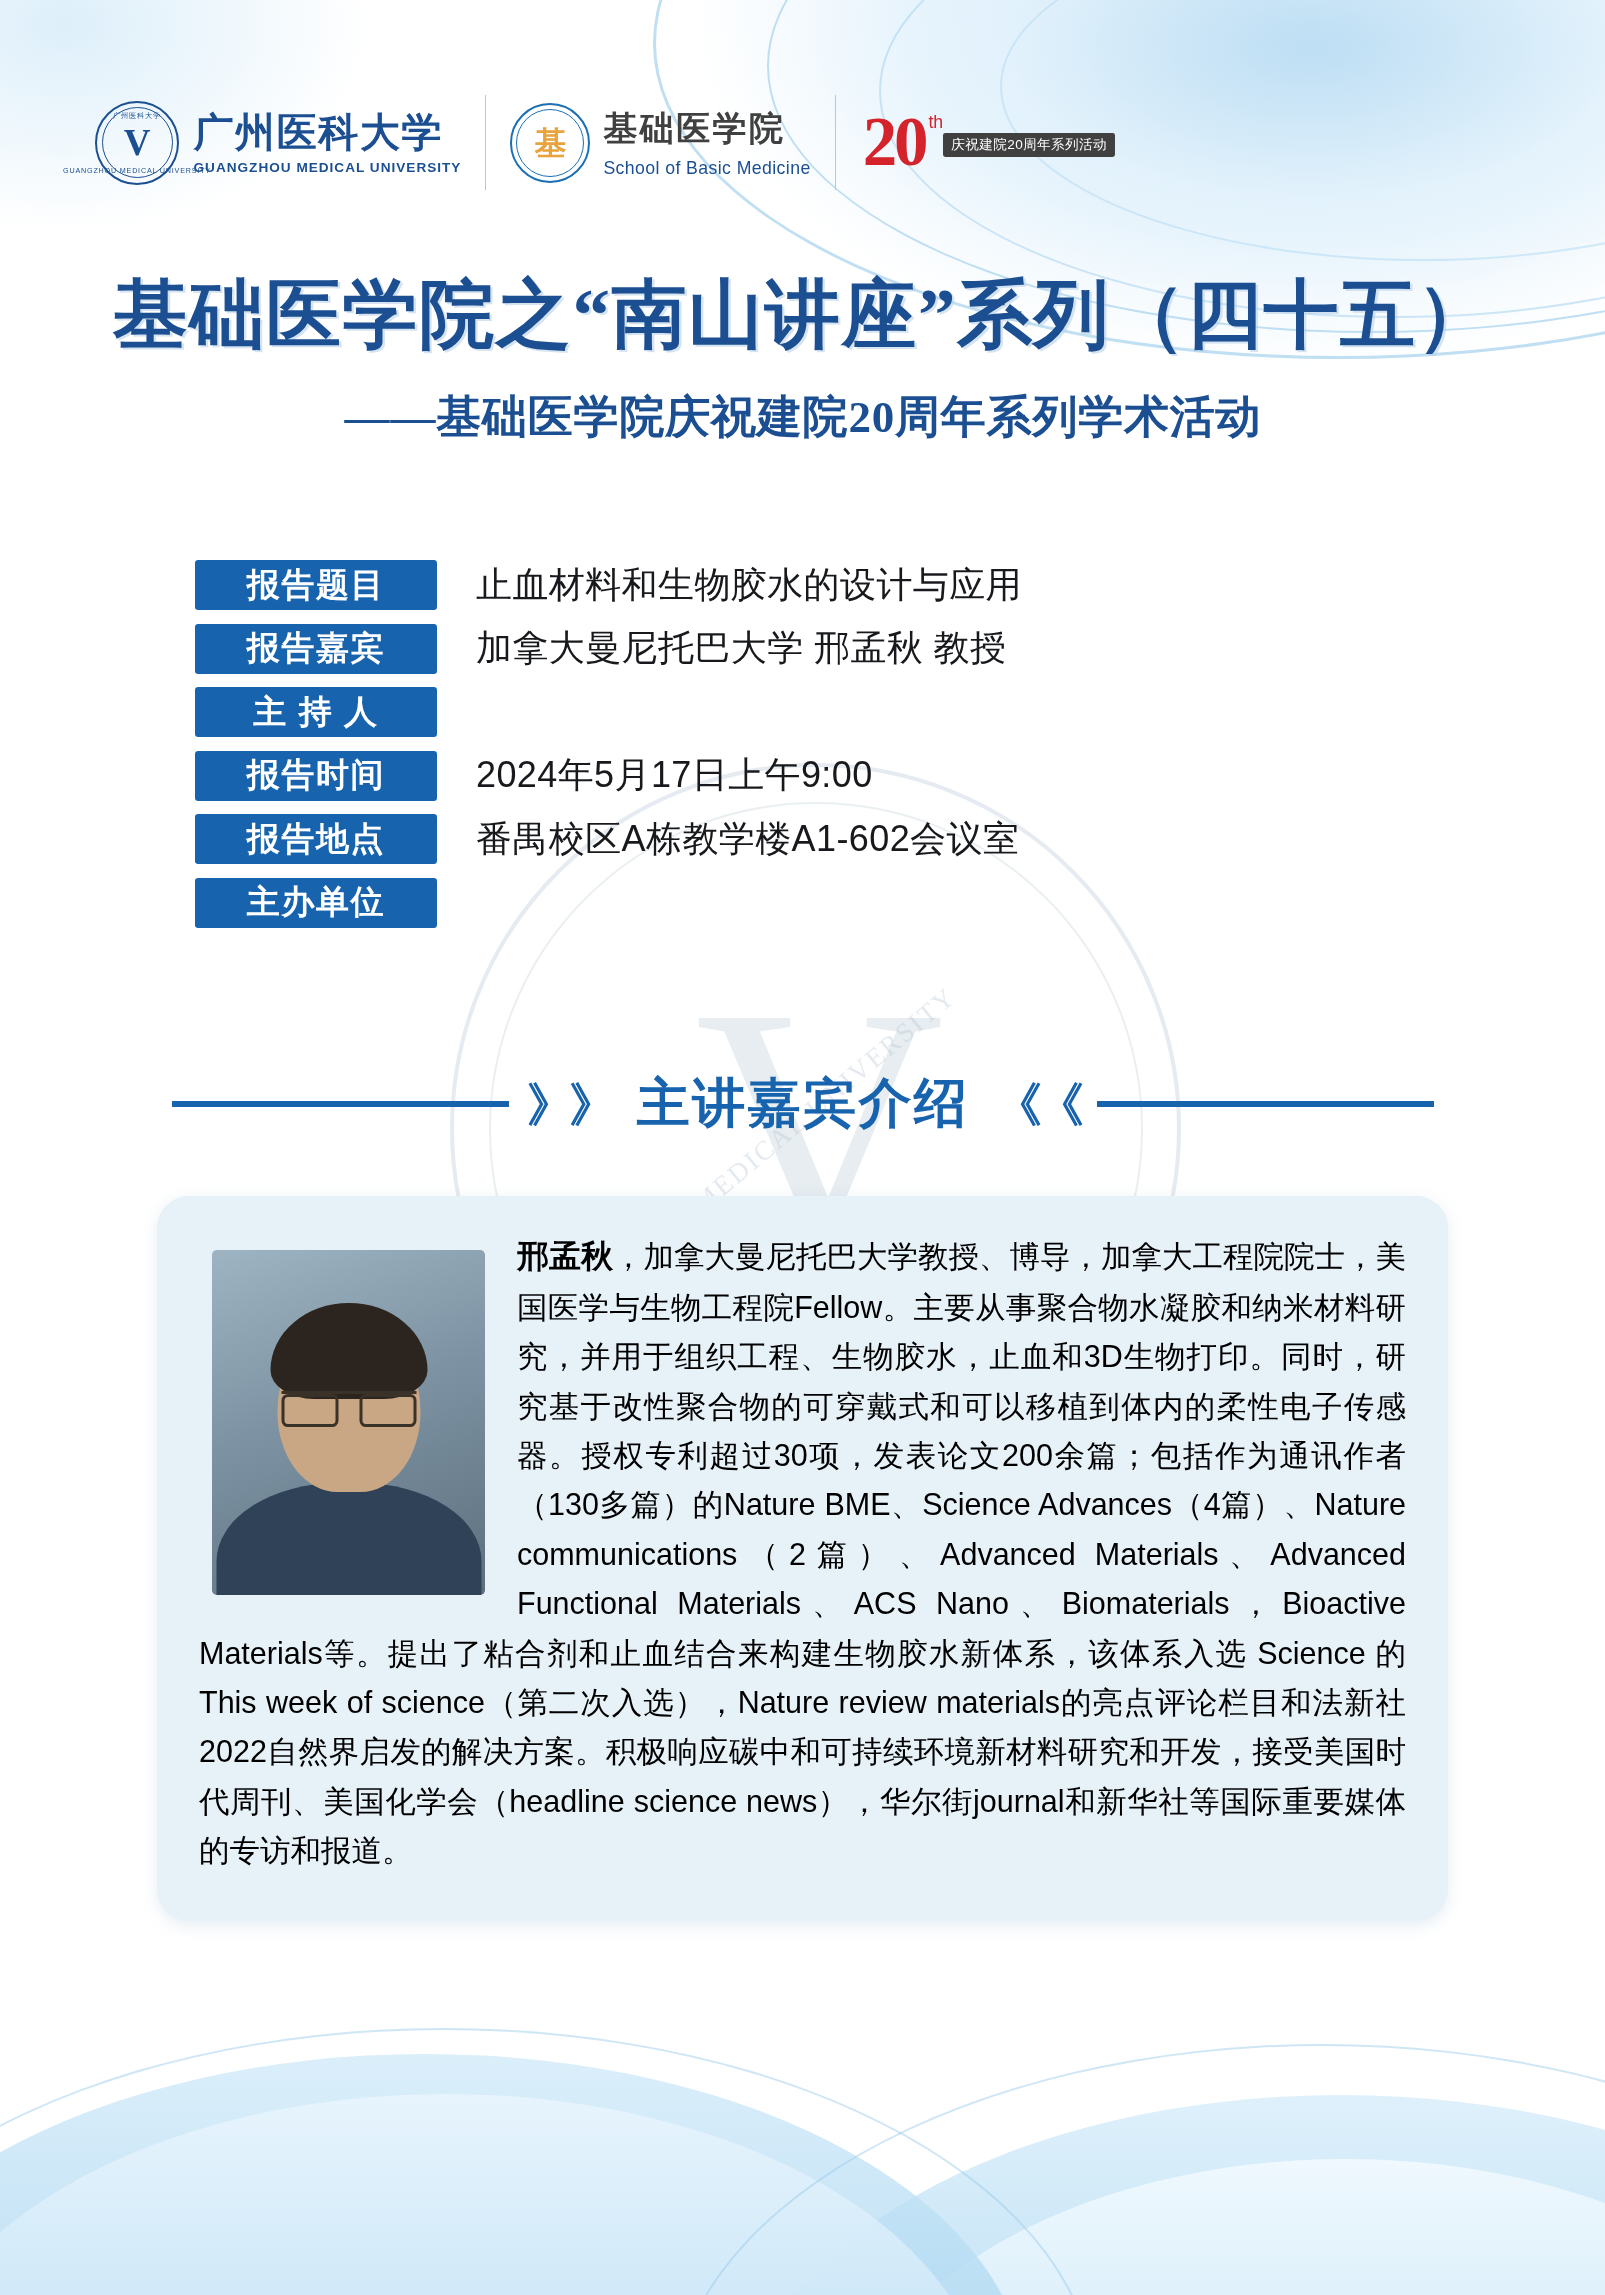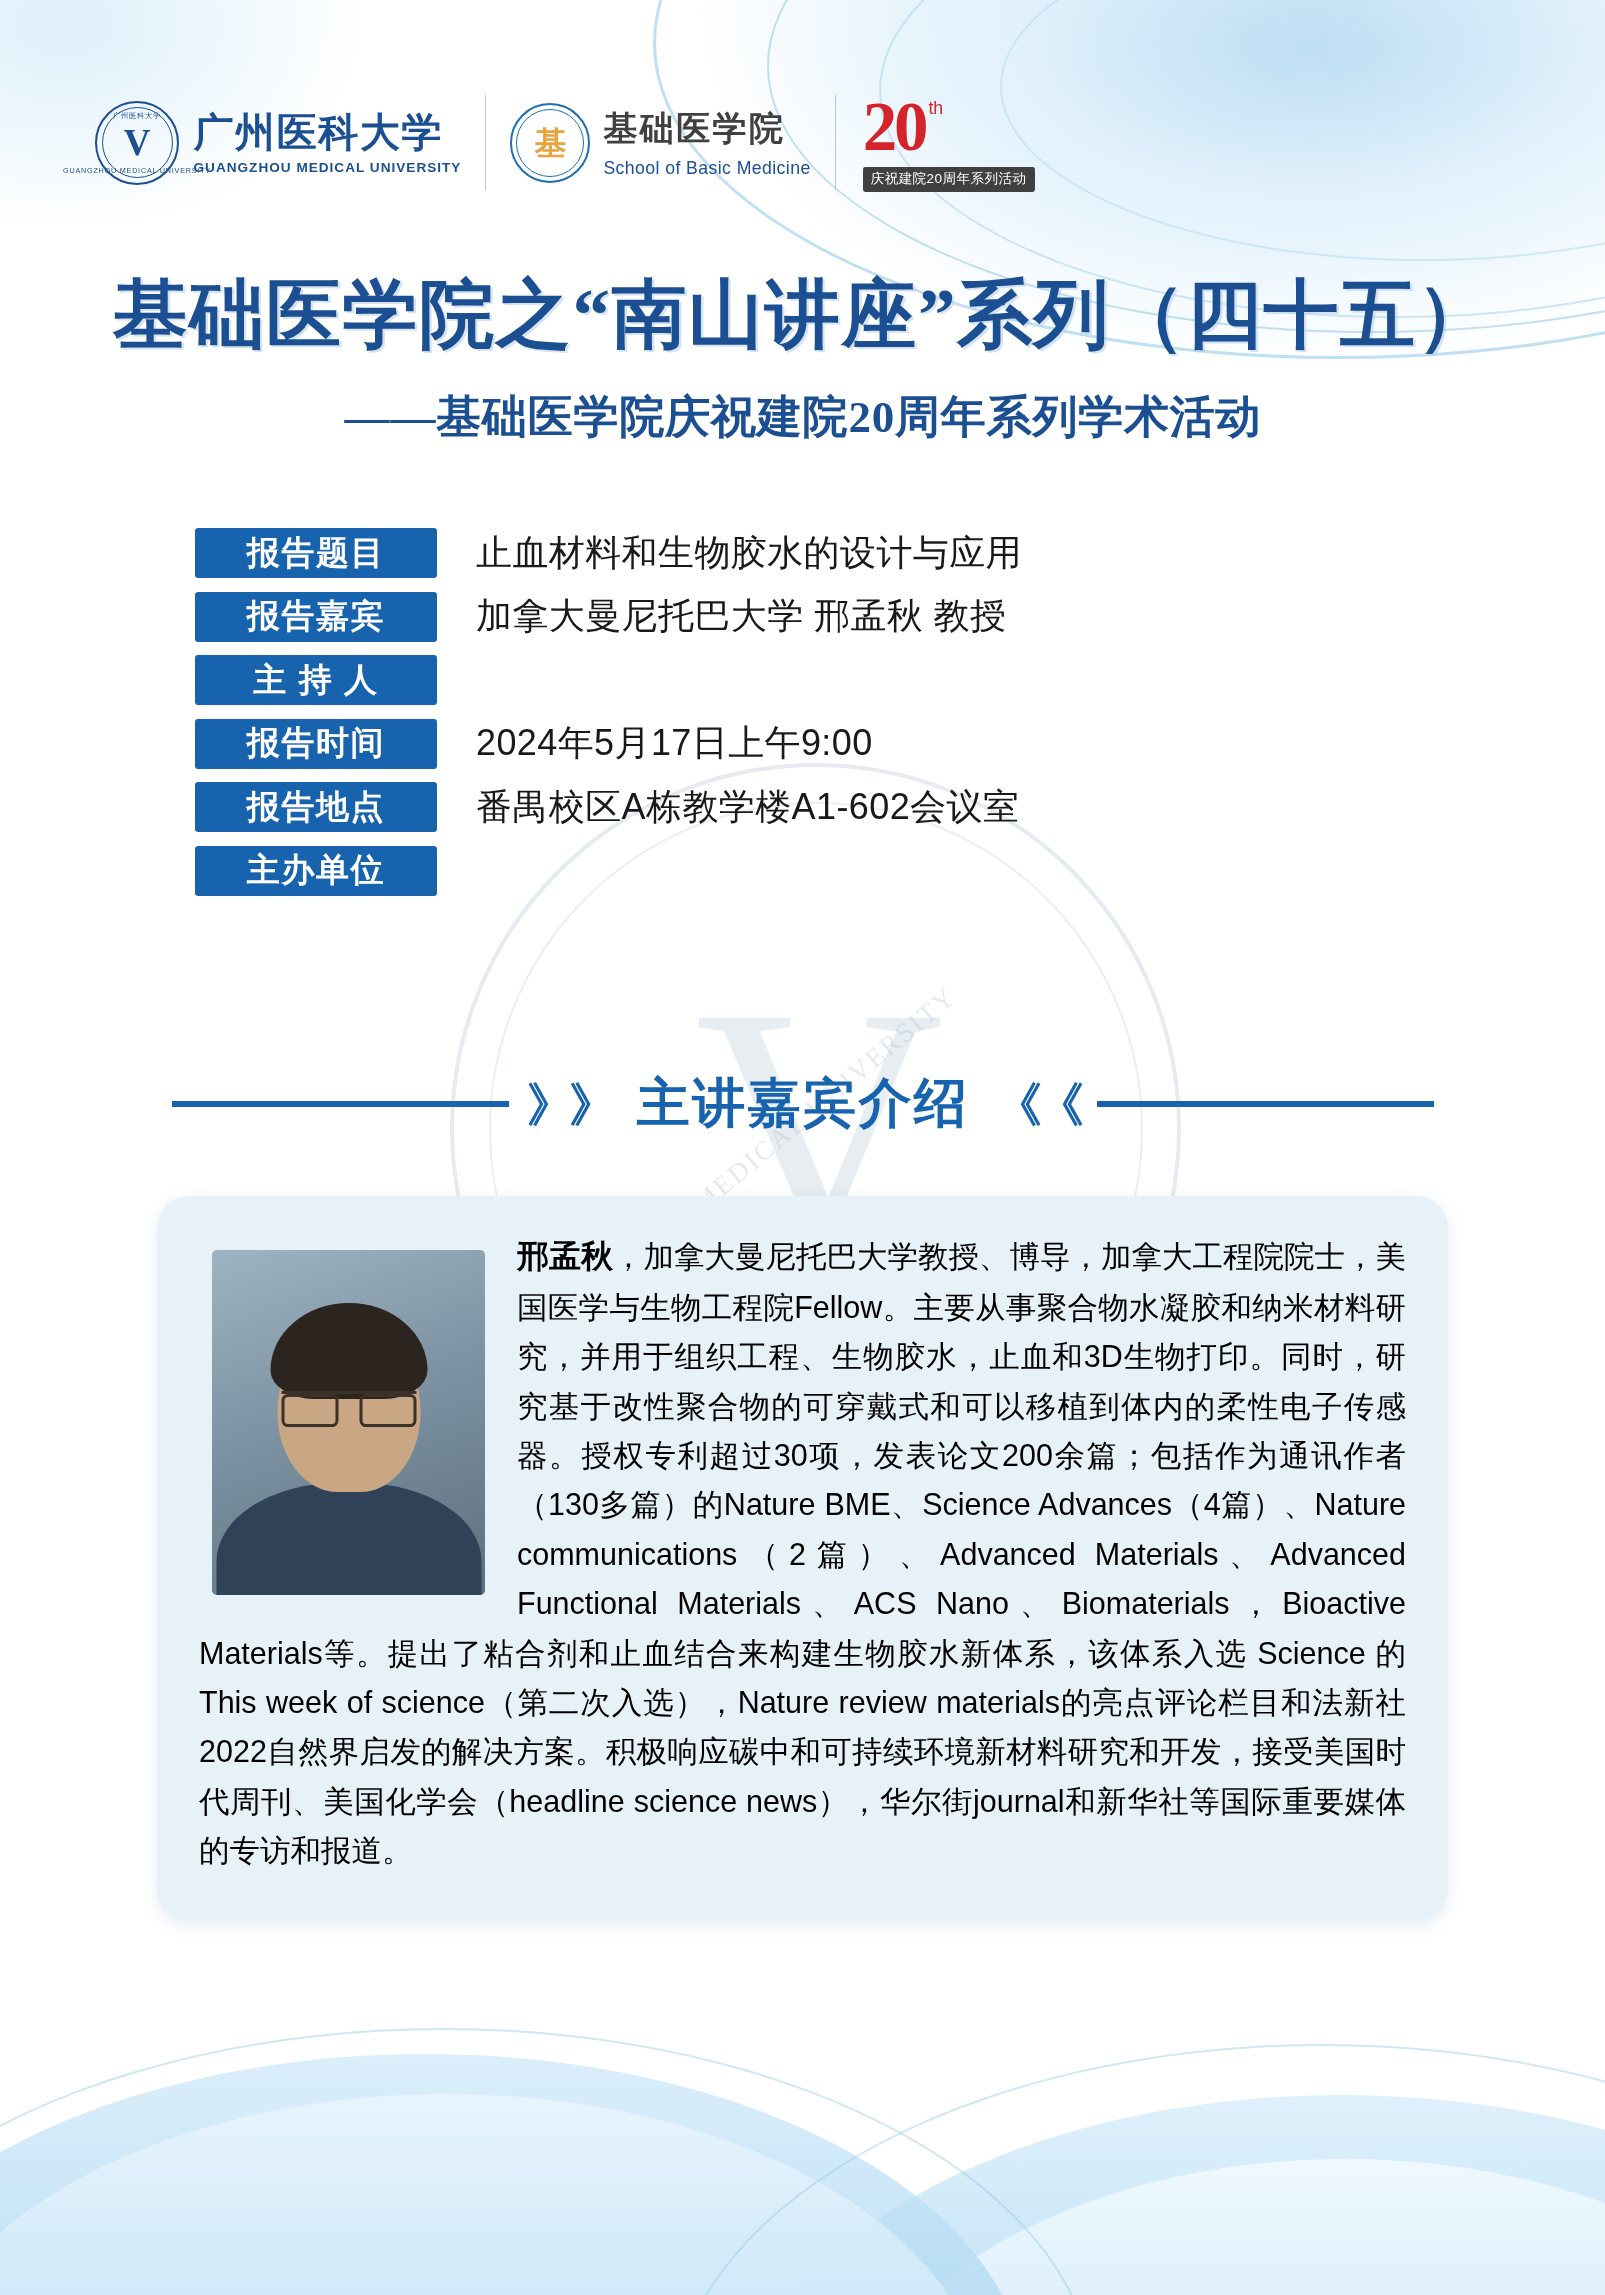--- a/index.html
+++ b/index.html
@@ -260,22 +260,22 @@
     font-size: 17.7px;
     color: #1b4f91;
     margin-top: 6.4px;
     letter-spacing: 0.4px;
   }
 
   .logo-20 {
     padding-left: 27px;
     height: 95px;
     display: flex;
-    flex-direction: column;
     justify-content: center;
+    align-items: center;
   }
   .twenty {
     display: flex;
     align-items: flex-start;
     line-height: 1;
   }
   .twenty .num {
     font-family: "Liberation Serif", serif;
     font-size: 69px;
     font-weight: bold;
@@ -322,21 +322,21 @@
     font-size: 45px;
     font-weight: bold;
     color: #1b4f91;
     letter-spacing: 0.8px;
   }
 
   
   .info-block {
     position: absolute;
     left: 195px;
-    top: 528px;
+    top: 560px;
     width: 1220px;
   }
   .info-row {
     display: flex;
     align-items: center;
     margin-bottom: 13.6px;
   }
   .info-label {
     width: 242px;
     min-width: 242px;

